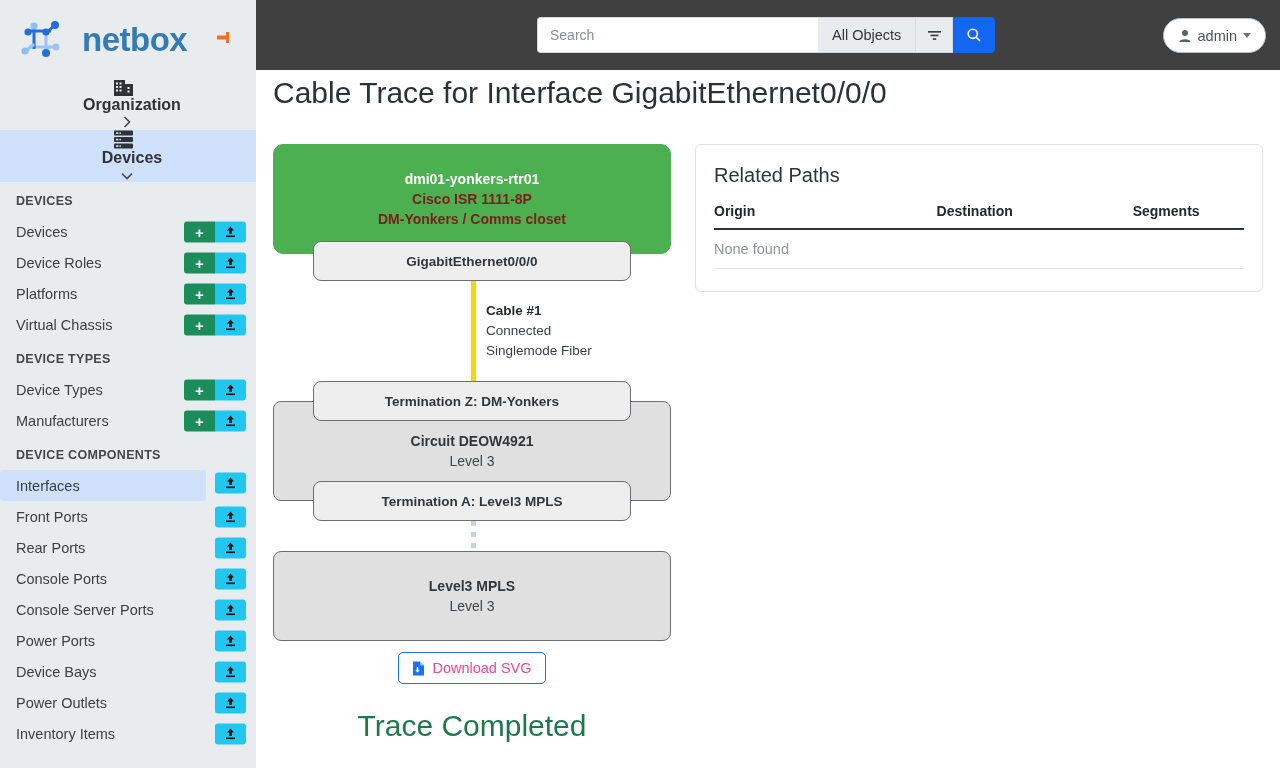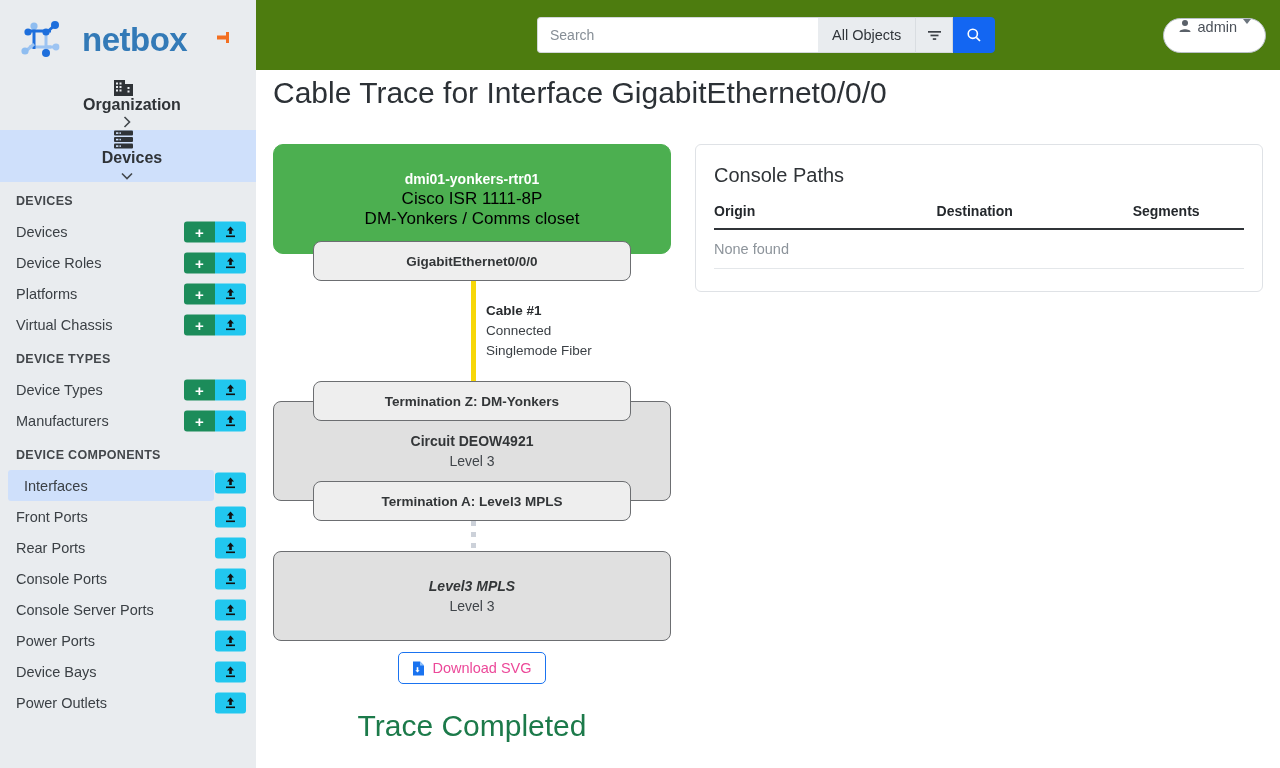--- a/index.html
+++ b/index.html
@@ -67,42 +67,41 @@
   .nav-item-label {
     font-size: 14.5px; color: #3b4045;
     flex: 1 1 auto;
   }
   .nav-item.selected {
     background: #cfe0fb;
     border-radius: 3px;
     margin-right: 50px;
     padding-right: 0;
     width: 206px;
-    margin-left: 8px;
   }
   .nav-btns {
     position: absolute; right: 10px; top: 50%;
     transform: translateY(-50%);
     display: flex;
   }
   .btn-add, .btn-import {
     width: 31px; height: 21px;
     display: flex; align-items: center; justify-content: center;
     border: none; padding: 0; cursor: pointer;
   }
   .btn-add { background: #1c8c5a; border-radius: 3px 0 0 3px; }
   .btn-import { background: #21c7ef; border-radius: 0 3px 3px 0; }
   .btn-import.solo { border-radius: 3px; }
   .btn-add span { color: #fff; font-size: 15px; line-height: 1; font-weight: 600; }
 
   
   #header {
     position: absolute; left: 256px; top: 0;
     width: 1024px; height: 70px;
-    background: #4d7c0f;
+    background: #404040;
   }
   .searchwrap {
     position: absolute; left: 281px; top: 17px;
     display: flex; align-items: stretch;
     height: 36px;
   }
   .search-input {
     width: 281px; height: 36px;
     border: 1px solid #d3d7db; border-right: none;
     border-radius: 4px 0 0 4px;
@@ -132,21 +131,21 @@
   .search-btn {
     height: 36px; width: 42px;
     display: flex; align-items: center; justify-content: center;
     background: #1366f2; border: 1px solid #1366f2;
     border-radius: 0 4px 4px 0;
     cursor: pointer;
   }
   .user-menu {
     position: absolute; right: 14px; top: 18px;
     height: 35px; min-width: 102px;
-    display: flex; align-items: flex-start; justify-content: center; gap: 6px;
+    display: flex; align-items: center; justify-content: center; gap: 6px;
     border: 1px solid #b9c0c7; border-radius: 18px;
     background: #fff;
     padding: 0 14px;
     cursor: pointer;
   }
   .user-name { font-size: 14.5px; color: #4b5159; }
   .caret {
     width: 0; height: 0;
     border-left: 4px solid transparent;
     border-right: 4px solid transparent;
@@ -188,21 +187,21 @@
     display: flex; flex-direction: column;
     align-items: center; justify-content: center;
     text-align: center;
   }
   .node-device {
     left: 0; top: 0; width: 398px; height: 110px;
     background: #4caf50; border-color: #4caf50;
     border-radius: 10px;
   }
   .node-device .t1 { font-size: 14px; font-weight: 700; color: #fff; line-height: 20px; }
-  .node-device .t2 { font-size: 17px; color: #000000; line-height: 20px; }
+  .node-device .t2 { font-size: 14px; color: #7f1d1d; line-height: 20px; font-weight: bold; }
 
   .node-term {
     background: #eeeeee;
     border: 1px solid #6c6e71;
     left: 40px; width: 318px; height: 40px;
     font-size: 13.5px; font-weight: 700; color: #333638;
   }
   .node-term-1 { top: 97px; }
   .node-term-z { top: 237px; }
   .node-term-a { top: 337px; justify-content: center; }
@@ -211,21 +210,21 @@
     left: 0; top: 257px; width: 398px; height: 100px;
     background: #e0e0e0; border-color: #6c6e71;
   }
   .node-circuit .c1 { font-size: 14px; font-weight: 700; color: #333638; line-height: 20px; }
   .node-circuit .c2 { font-size: 14px; color: #40454a; line-height: 20px; }
 
   .node-provider {
     left: 0; top: 407px; width: 398px; height: 90px;
     background: #e0e0e0; border-color: #6c6e71;
   }
-  .node-provider .c1 { font-size: 14px; font-weight: 700; color: #333638; line-height: 20px; font-style: italic; }
+  .node-provider .c1 { font-size: 14px; font-weight: 700; color: #333638; line-height: 20px; }
   .node-provider .c2 { font-size: 14px; color: #40454a; line-height: 20px; }
 
   .cable-line {
     position: absolute;
     left: 198px; top: 137px;
     width: 5px; height: 100px;
     background: #f7d708;
   }
   .cable-label {
     position: absolute;
@@ -545,20 +544,31 @@
     <span class="nav-item-label">Power Outlets</span>
     <span class="nav-btns">
       <button class="btn-import solo">
         <svg width="13" height="13" viewBox="0 0 13 13">
             <path d="M6.5 1 L10 5 H7.8 V8.5 H5.2 V5 H3 Z" fill="#111"></path>
             <rect x="2" y="10" width="9" height="1.6" fill="#111"></rect>
           </svg>
       </button>
     </span>
   </div>
+  <div class="nav-item">
+    <span class="nav-item-label">Inventory Items</span>
+    <span class="nav-btns">
+      <button class="btn-import solo">
+        <svg width="13" height="13" viewBox="0 0 13 13">
+            <path d="M6.5 1 L10 5 H7.8 V8.5 H5.2 V5 H3 Z" fill="#111"></path>
+            <rect x="2" y="10" width="9" height="1.6" fill="#111"></rect>
+          </svg>
+      </button>
+    </span>
+  </div>
 </div>
 
 <div id="header">
   <div class="searchwrap">
     <input class="search-input" type="text" placeholder="Search" style="">
     <div class="scope-select">All Objects</div>
     <div class="filter-btn">
       <svg width="15" height="13" viewBox="0 0 15 13">
         <rect x="1" y="2" width="13" height="1.7" fill="#3c4147"></rect>
         <rect x="3.5" y="5.6" width="8" height="1.7" fill="#3c4147"></rect>
@@ -639,21 +649,21 @@
             </svg>
             <span>Download SVG</span>
           </button>
         </div>
 
         <div class="trace-status">Trace Completed</div>
       </div>
     </div>
 
     <div class="paths-card">
-      <div class="paths-title">Console Paths</div>
+      <div class="paths-title">Related Paths</div>
       <table class="paths">
         <thead>
           <tr>
             <th class="c-origin">Origin</th>
             <th class="c-dest">Destination</th>
             <th class="c-seg">Segments</th>
           </tr>
         </thead>
         <tbody>
           <tr>

